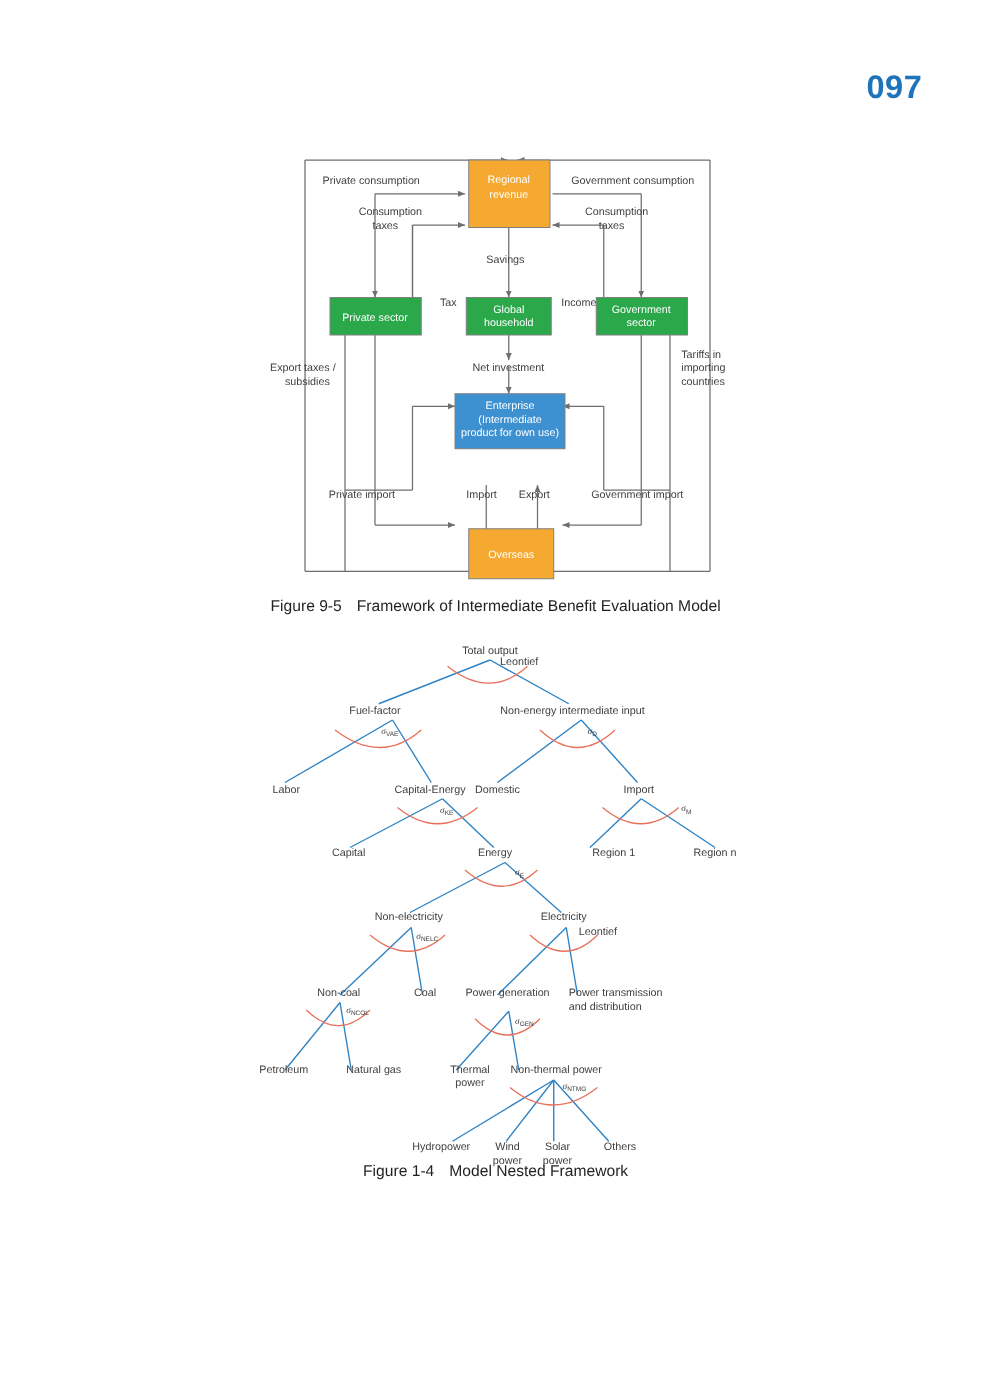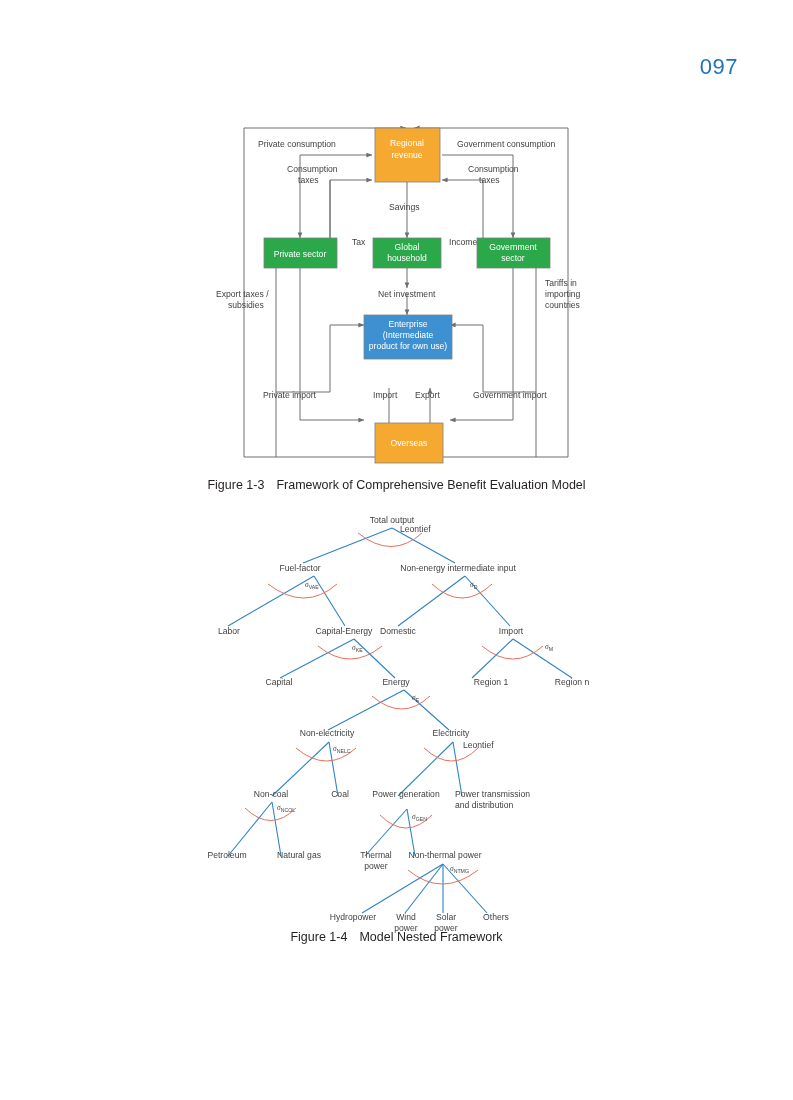--- a/index.html
+++ b/index.html
@@ -12,22 +12,22 @@
     height: 1100px;
     position: relative;
     font-family: "Liberation Sans", sans-serif;
     color: #231f20;
     overflow: hidden;
   }
   .page-number {
     position: absolute;
     top: 54px;
     right: 55px;
-    font-size: 22px;
-    font-weight: normal;
+    font-size: 26px;
+    font-weight: bold;
     color: #1d74bb;
     letter-spacing: 0.5px;
   }
   .figure-block {
     position: absolute;
     left: 0;
     width: 793px;
   }
   #figure-1-5 { top: 110px; height: 390px; }
   #figure-1-6 { top: 508px; height: 450px; }
@@ -189,21 +189,21 @@
     <text class="diagram-text" x="378" y="187">Net investment</text>
 
     <text class="diagram-text" x="263" y="288">Private import</text>
     <text class="diagram-text" x="373" y="288">Import</text>
     <text class="diagram-text" x="415" y="288">Export</text>
     <text class="diagram-text" x="473" y="288">Government import</text>
   </svg>
 </div>
 
 <div class="fig-caption" id="caption-1-5">
-  <span class="cap-label">Figure 1-3</span><span>Framework of Comprehensive Benefit Evaluation Model</span>
+  <span class="cap-label">Figure 9-5</span><span>Framework of Intermediate Benefit Evaluation Model</span>
 </div>
 
 <div class="figure-block" id="figure-1-6">
   <svg width="793" height="440" viewBox="0 0 793 440">
 
     <g>
       <path class="tree-line" d="M392,20 L303,55"></path>
       <path class="tree-line" d="M392,20 L455,55"></path>
       <path class="arc" d="M358,25 Q392,52 422,25"></path>
     </g>

